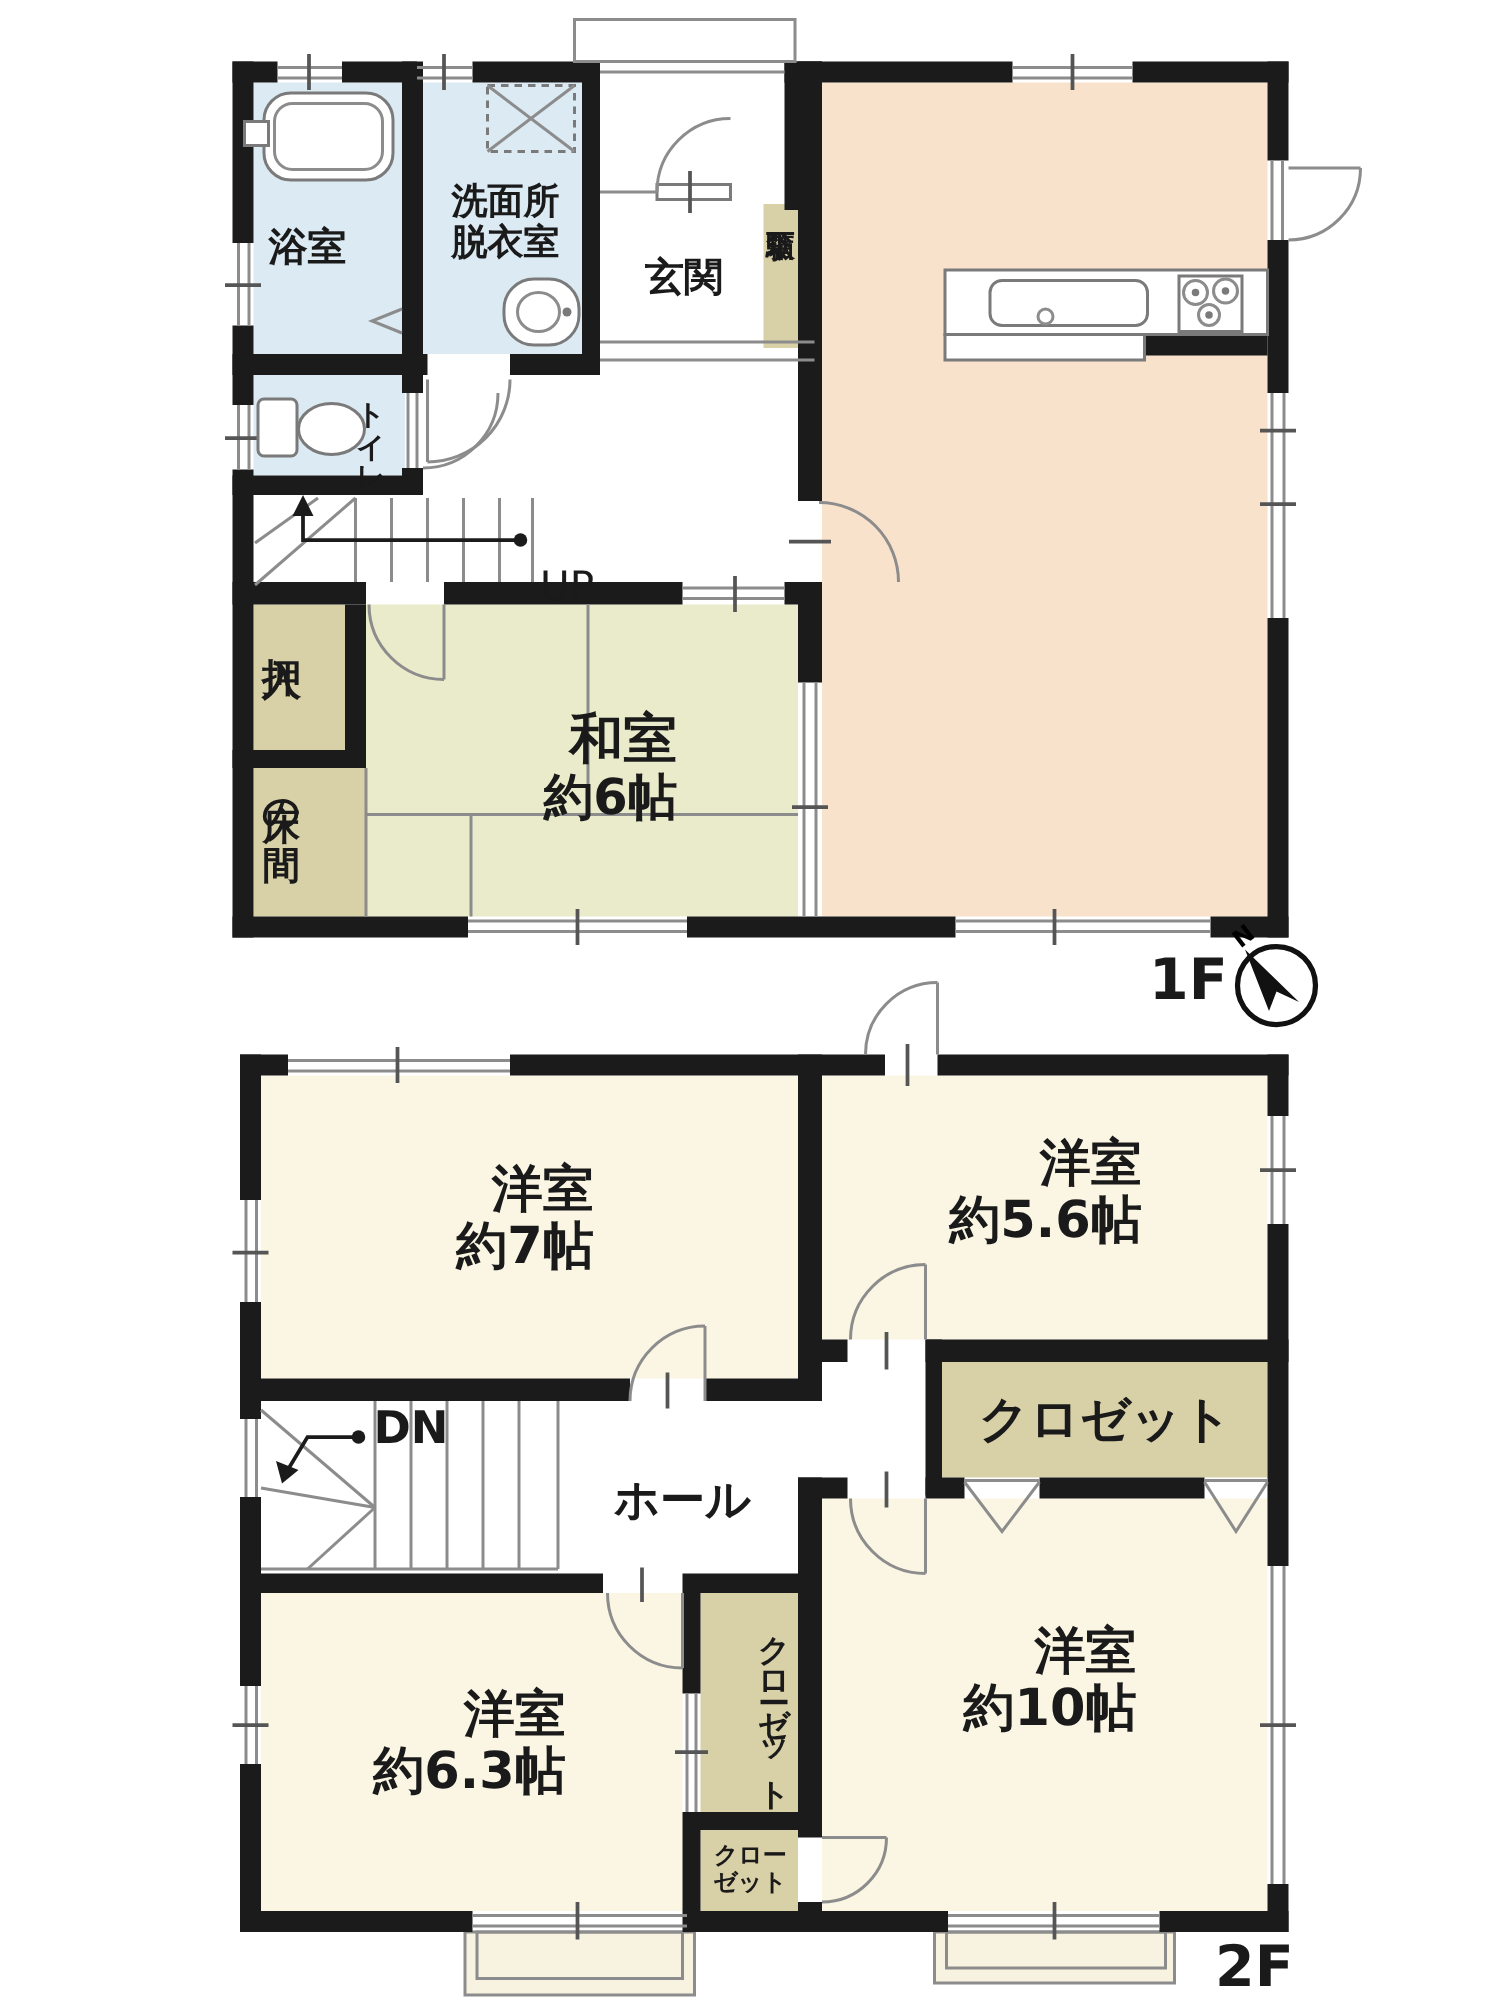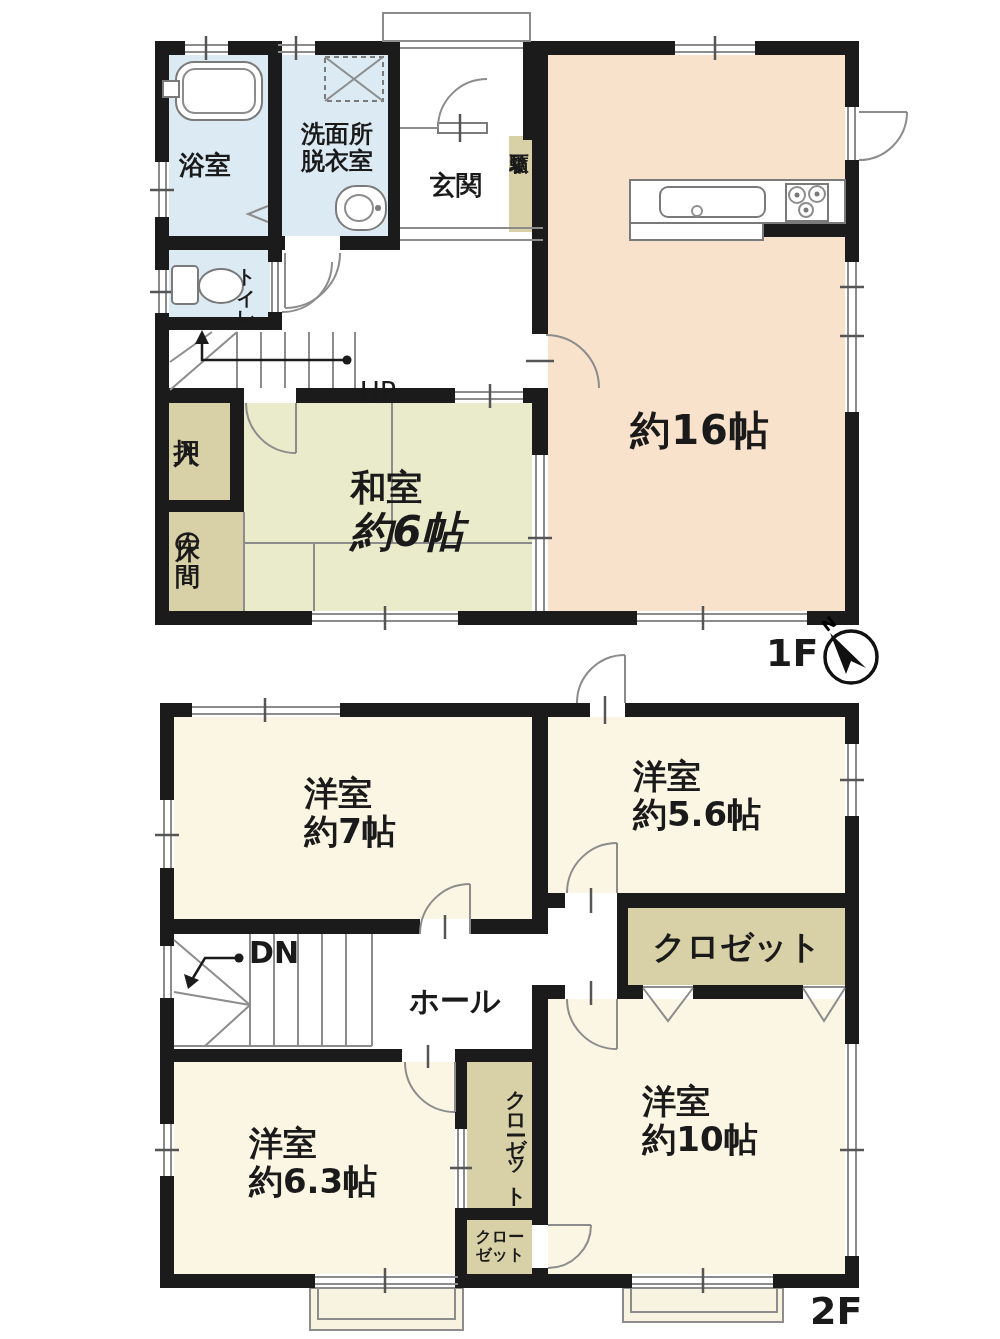--- a/index.html
+++ b/index.html
@@ -7,21 +7,21 @@
           font-family:"DejaVu Sans",sans-serif;color:#1a1a1a;}
   .plan{position:absolute;left:0;top:0;}
   
   .w{fill:#1b1b1b;}
   .tl{stroke:#8c8c8c;stroke-width:2;fill:none;}
   .tk{stroke:#555;stroke-width:2.5;}
   .fx{fill:#ffffff;stroke:#7a7a7a;stroke-width:2;}
   .arc{stroke:#8c8c8c;stroke-width:2;fill:none;}
   
   .lbl{position:absolute;font-weight:700;line-height:1.12;white-space:nowrap;}
-  .ctr{transform:translate(-50%,-50%);text-align:left;}
+  .ctr{transform:translate(-50%,-50%);text-align:right;}
   .vert{writing-mode:vertical-rl;text-orientation:upright;}
   .big{letter-spacing:1px;}
 </style>
 </head>
 <body>
 
 <div class="canvas">
 <svg class="plan" width="1000" height="1339" viewBox="0 0 1000 1339">
 
   <g>
@@ -428,24 +428,23 @@
   <span style="display:block;">脱衣室</span>
 </div>
 <div class="lbl ctr" style="left:456px;top:186px;font-size:26px;">玄関</div>
 <div class="lbl vert" style="left:509px;top:140px;font-size:19px;height:92px;">下駄箱</div>
 <div class="lbl vert" style="left:236px;top:254px;font-size:19px;height:64px;">トイレ</div>
 <div class="lbl" style="left:360px;top:344px;font-size:27px;font-weight:500;margin-top:33px;">UP</div>
 <div class="lbl vert" style="left:172px;top:418px;font-size:26px;height:78px;">押入</div>
 <div class="lbl vert" style="left:173px;top:516px;font-size:25px;height:92px;">床の間</div>
 <div class="lbl ctr" style="left:388px;top:512px;font-size:36px;margin-left:19px;">
   <span style="display:block;">和室</span>
-  <span style="display:block;font-size:42px;font-style:italic;">約6帖</span>
+  <span style="display:block;font-size:33px;">約6帖</span>
 </div>
 <div class="lbl ctr big" style="left:700px;top:430px;font-size:44px;">
-  <span style="display:block;font-size:40px;">約16帖</span>
 </div>
 <div class="lbl" style="left:766px;top:632px;font-size:38px;text-align:right;">1F</div>
 
 <div class="lbl ctr" style="left:350px;top:812px;font-size:34px;">
   <span style="display:block;">洋室</span>
   <span style="display:block;">約7帖</span>
 </div>
 <div class="lbl ctr" style="left:697px;top:795px;font-size:34px;">
   <span style="display:block;">洋室</span>
   <span style="display:block;">約5.6帖</span>

